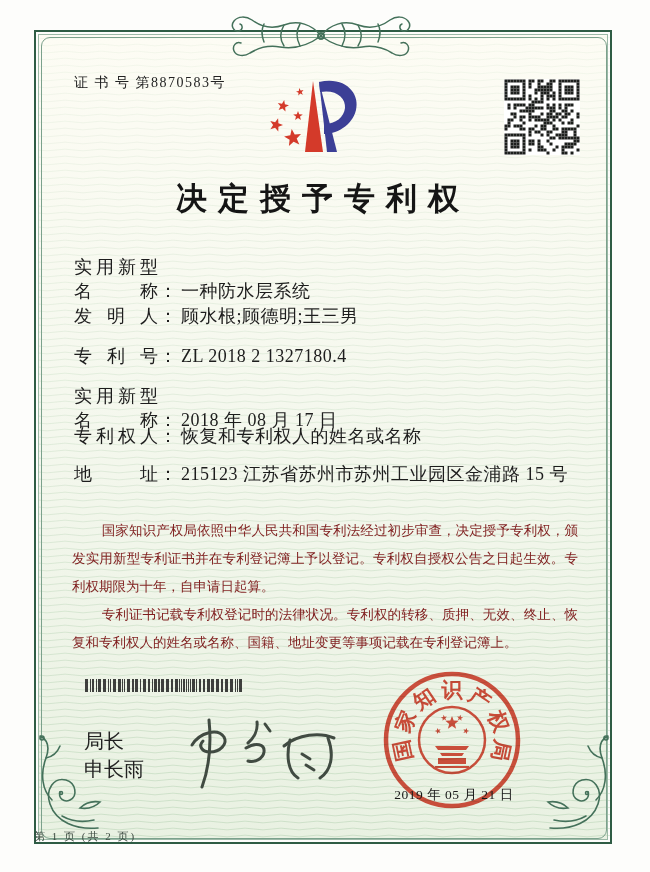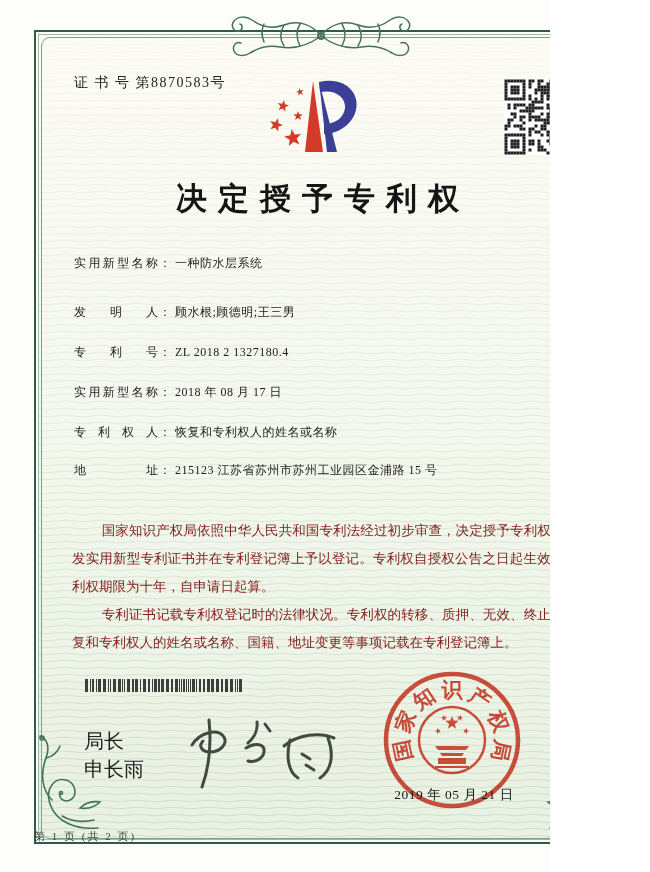--- a/index.html
+++ b/index.html
@@ -1,33 +1,33 @@
 <!DOCTYPE html>
 <html><head>
 <meta charset="utf-8">
 <style>
   html,body{margin:0;padding:0;background:#ffffff;}
-  .page{position:relative;width:550px;height:872px;background:#fdfdfb;overflow:hidden;
+  .page{position:relative;width:650px;height:872px;background:#fdfdfb;overflow:hidden;
         font-family:"Liberation Serif","DejaVu Serif",serif;color:#1c1c1c;}
   
   .frame-outer{position:absolute;left:34px;top:30px;width:578px;height:814px;
                border:2.5px solid #2e5c44;box-sizing:border-box;}
   .frame-inner{position:absolute;inset:2px;border:1px solid #9cb9a7;
                background:linear-gradient(#fdfcf4 0%,#f5f8ee 45%,#e9f1e2 100%);}
   .frame-deco{position:absolute;left:41px;top:37px;width:564px;height:800px;
               border:1px solid #7ba18c;border-radius:9px;pointer-events:none;}
   .waves{position:absolute;left:38px;top:34px;pointer-events:none;}
   .orn{position:absolute;pointer-events:none;}
   
   .cert-no{position:absolute;left:74px;top:74px;font-size:14px;letter-spacing:1.5px;color:#222;}
   .logo{position:absolute;left:250px;top:72px;}
   .qr{position:absolute;left:504px;top:79px;}
   .title{position:absolute;left:34px;top:178px;width:578px;text-align:center;
          font-size:31px;font-weight:700;letter-spacing:11px;color:#151515;}
-  .field{position:absolute;left:74px;width:510px;font-size:12px;color:#1d1d1d;}
+  .field{position:absolute;left:74px;width:510px;font-size:18px;color:#1d1d1d;}
   .flabel{display:inline-block;width:84px;text-align:justify;text-align-last:justify;
           vertical-align:baseline;}
   .fcolon{display:inline-block;margin:0 4px 0 1px;}
   .fvalue{letter-spacing:.5px;}
   .grant2{position:absolute;left:258px;top:0;}
   .paras{position:absolute;left:72px;top:517px;width:506px;font-size:13.5px;
          line-height:28px;text-align:justify;color:#7f1d1d;}
   .paras p{margin:0;text-indent:2.2em;}
   .barcode{position:absolute;left:85px;top:679px;}
   .signer{position:absolute;left:84px;top:727px;font-size:20px;line-height:28px;color:#222;}

